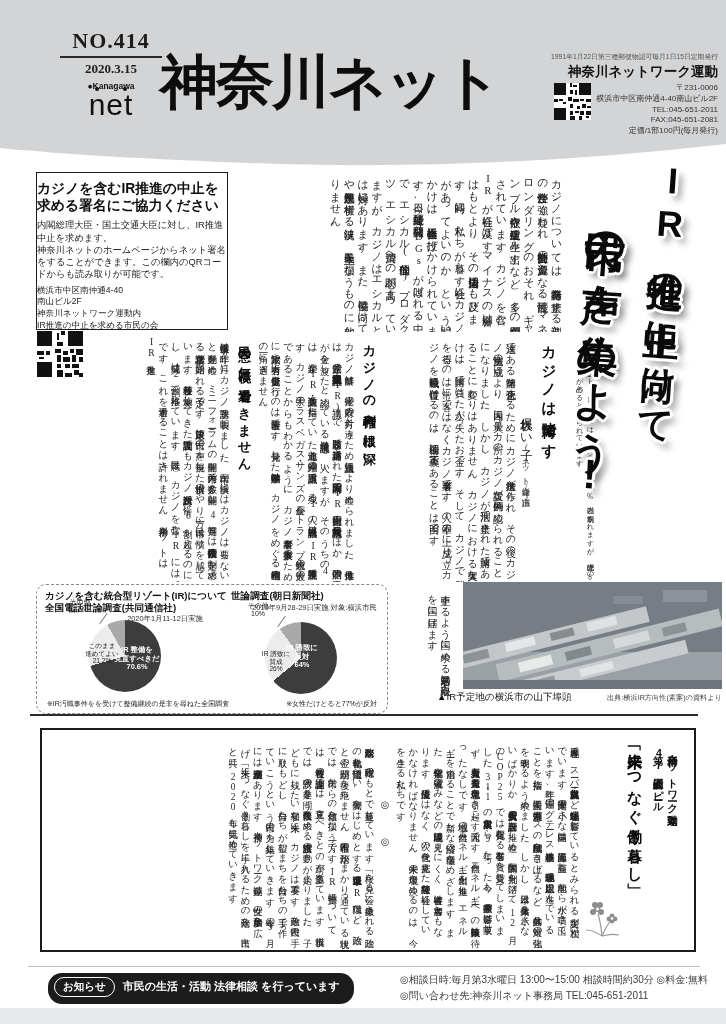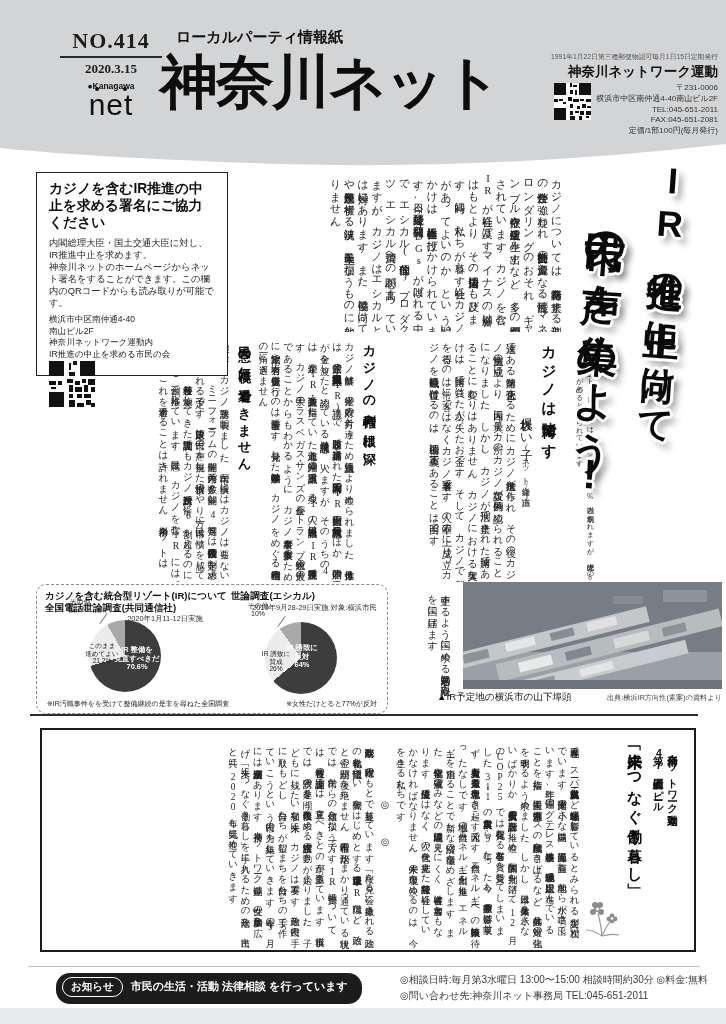--- a/index.html
+++ b/index.html
@@ -35,21 +35,21 @@
   .headline-wrap{position:absolute;right:2px;top:160px;width:170px;height:660px;transform:rotate(4deg);transform-origin:top right;z-index:6;}
   .hl{position:absolute;writing-mode:vertical-rl;text-orientation:upright;
       font-family:"Liberation Sans","DejaVu Sans",sans-serif;font-weight:900;color:#0a0a0a;line-height:1;
       text-shadow:-2px -2px 0 #fff,2px -2px 0 #fff,-2px 2px 0 #fff,2px 2px 0 #fff,-3px 0 0 #fff,3px 0 0 #fff,0 -3px 0 #fff,0 3px 0 #fff,6px 6px 7px rgba(0,0,0,0.45);}
   .hl1{right:32px;top:4px;font-size:36px;letter-spacing:2px;}
   .hl2{right:92px;top:48px;font-size:41px;letter-spacing:2px;}
   .lead{left:0;top:0;width:30px;height:246px;font-size:7.2px;line-height:1.5;color:#333;position:absolute;writing-mode:vertical-rl;text-orientation:upright;}
   .lead-wrap{position:absolute;left:565px;top:356px;width:32px;height:250px;}
 
   
-  .sig-box{position:absolute;left:36px;top:172px;width:192px;height:204px;border:1.5px solid #1e1e1e;background:#fff;box-sizing:border-box;padding:7px 12px;z-index:3;}
+  .sig-box{position:absolute;left:36px;top:172px;width:192px;height:158px;border:1.5px solid #1e1e1e;background:#fff;box-sizing:border-box;padding:7px 0;z-index:3;}
   .sig-title{font-family:"Liberation Sans","DejaVu Sans",sans-serif;font-weight:bold;font-size:13.8px;line-height:1.25;color:#0e0e0e;}
   .sig-body{font-family:"Liberation Sans","DejaVu Sans",sans-serif;font-size:9.3px;line-height:1.3;color:#222;margin-top:5px;}
   .sig-bottom{display:flex;justify-content:space-between;margin-top:5px;flex-direction:column;}
   .sig-addr{font-family:"Liberation Sans","DejaVu Sans",sans-serif;font-size:8.6px;line-height:1.35;color:#222;}
 
   
   .art-intro{left:203px;top:172px;width:360px;height:160px;font-size:10.8px;line-height:1.28;}
   .art-casino{left:385px;top:336px;width:178px;height:246px;font-size:10px;line-height:1.28;}
   .art-riken{left:34px;top:336px;width:348px;height:246px;font-size:9.6px;line-height:1.28;}
   .art-tail{left:394px;top:588px;width:58px;height:114px;font-size:10px;line-height:1.3;}
@@ -91,21 +91,21 @@
   .appeal-box{position:absolute;left:40px;top:728px;width:656px;height:224px;box-sizing:border-box;border:2.5px solid #1b1b1b;background:#fff;}
   .appeal-flow{position:absolute;inset:0;padding:11px 10px;writing-mode:vertical-rl;text-orientation:upright;overflow:hidden;}
   .appeal-org{display:block;font-family:"Liberation Sans","DejaVu Sans",sans-serif;font-weight:bold;font-size:10.5px;line-height:1.35;color:#111;margin:0 4px 0 8px;padding-top:6px;}
   .appeal-title{display:block;font-family:"Liberation Sans","DejaVu Sans",sans-serif;font-weight:900;font-size:15px;letter-spacing:1px;color:#0b0b0b;margin:0 6px 0 44px;}
   .appeal-body{display:block;font-size:9.4px;line-height:1.32;color:#1f1f1f;}
   .appeal-sep{display:block;font-size:10px;color:#333;padding-top:58px;letter-spacing:26px;margin:0 4px;}
   .flower{position:absolute;right:72px;bottom:12px;}
 
   
   .notice-rule{position:absolute;left:28px;top:966px;width:672px;height:1px;background:#bdbdbd;}
-  .notice-pill{position:absolute;left:56px;top:973px;height:27px;background:#1c1c1c;border-radius:14px;
+  .notice-pill{position:absolute;left:48px;top:973px;height:27px;background:#1c1c1c;border-radius:14px;
                display:inline-flex;align-items:center;gap:8px;padding:0 14px 4px 6px;}
   .notice-badge{font-family:"Liberation Sans","DejaVu Sans",sans-serif;font-weight:bold;font-size:10.5px;color:#fff;
                 border:1.2px solid #fff;border-radius:10px;padding:2px 8px;}
   .notice-label{font-family:"Liberation Sans","DejaVu Sans",sans-serif;font-weight:bold;font-size:11px;color:#fff;}
   .notice-info{position:absolute;left:400px;top:972px;font-family:"Liberation Sans","DejaVu Sans",sans-serif;font-size:10px;line-height:1.55;color:#3a3a3a;}
 
   .footer-strip{position:absolute;left:0;top:1008px;width:726px;height:16px;background:#e8e9eb;}
   .pre{white-space:pre-line;}
 </style>
 </head>
@@ -122,21 +122,20 @@
     <div class="issue-no">NO.414</div>
     <div class="issue-rule"></div>
     <div class="issue-date">2020.3.15</div>
     <div class="logo-kanagawa">●<span>Kanagawa</span></div>
     <div class="logo-net"><span>net</span>
       <span class="logo-dot" style="left:6px;"></span>
       <span class="logo-dot" style="left:34px;"></span>
     </div>
   </div>
 
-  <div class="kicker">ローカルパーティ情報紙</div>
   <div class="paper-title">神奈川ネット</div>
 
   <div class="pub-block">
     <div class="pub-note">1991年1月22日第三種郵便物認可毎月1日15日定期発行</div>
     <div class="pub-name">神奈川ネットワーク運動</div>
     <div class="pub-row">
       <svg width="37" height="37" viewBox="0 0 21 21" shape-rendering="crispEdges">
         <rect width="21" height="21" fill="#fff"></rect>
         <path fill="#111" d="M0,0h7v7h-7z M2,2h3v3h-3z M14,0h7v7h-7z M16,2h3v3h-3z M0,14h7v7h-7z M2,16h3v3h-3z M9,0h1v2h-1z M11,1h2v1h-2z M9,4h2v2h-2z M12,4h1v3h-1z M0,9h2v2h-2z M3,9h2v1h-2z M5,11h2v1h-2z M8,8h2v2h-2z M11,9h3v2h-3z M15,9h2v1h-2z M18,9h3v2h-3z M9,12h2v2h-2z M13,13h2v2h-2z M16,12h2v2h-2z M19,13h2v1h-2z M9,16h2v2h-2z M12,16h2v1h-2z M15,16h2v2h-2z M18,16h3v2h-3z M9,19h3v2h-3z M14,19h2v2h-2z M18,19h2v1h-2z"></path>
       </svg>
@@ -210,21 +209,21 @@
         <div class="plabel plabel-light pre" style="left:-4px;top:22px;width:34px;">このまま
 進めてよい
 21.2%</div>
         <div class="plabel plabel-other pre" style="left:-24px;top:-22px;width:30px;">その他
 8.2%</div>
         <div class="leader" style="left:14px;top:-8px;transform:rotate(35deg);"></div>
       </div>
       <div class="pie-foot">※IR汚職事件をを受けて整備継続の是非を尋ねた全国調査</div>
     </div>
     <div class="pie-group pg2">
-      <div class="pie-title">世論調査(エシカル)</div>
+      <div class="pie-title">世論調査(朝日新聞社)</div>
       <div class="pie-date">2019年9月28-29日実施  対象:横浜市民</div>
       <div class="pie pie2" style="background: conic-gradient(rgb(61, 61, 61) 0%, rgb(61, 61, 61) 64%, rgb(236, 236, 236) 64%, rgb(236, 236, 236) 90%, rgb(169, 169, 169) 90%, rgb(169, 169, 169) 100%);">
         <div class="plabel plabel-dark pre" style="left:14px;top:22px;width:46px;">IR 誘致に
 反対
 64%</div>
         <div class="plabel plabel-light pre" style="left:-6px;top:28px;width:34px;">IR 誘致に
 賛成
 26%</div>
         <div class="plabel plabel-other pre" style="left:-22px;top:-20px;width:30px;">その他
 10%</div>

